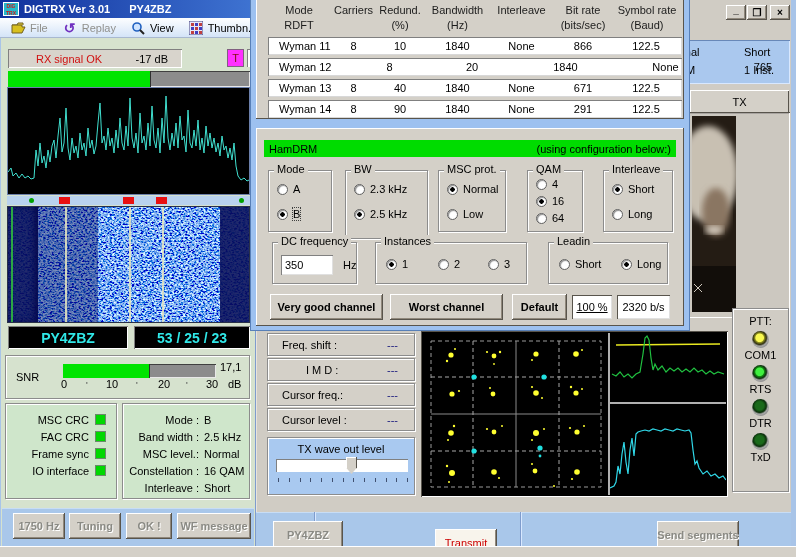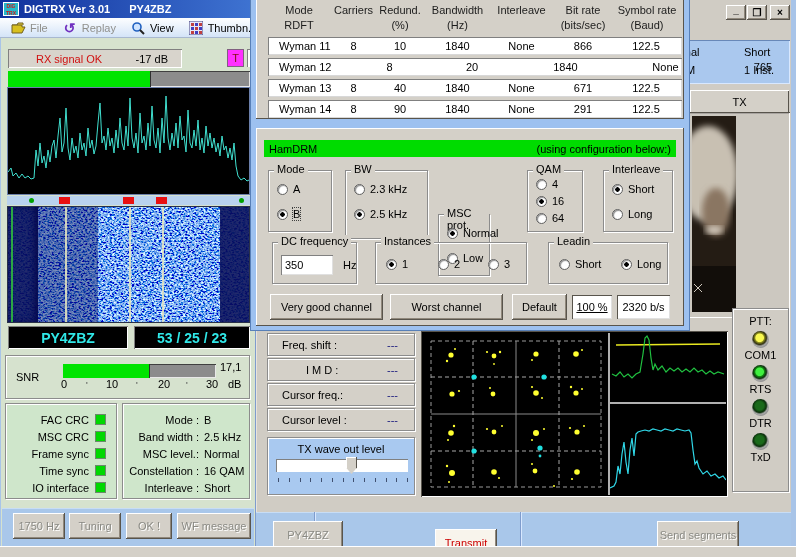--- a/index.html
+++ b/index.html
@@ -3,21 +3,21 @@
 <meta charset="utf-8">
 <style>
   * { margin:0; padding:0; box-sizing:border-box; }
   html,body { width:796px; height:557px; overflow:hidden; }
   body { font-family:"Liberation Sans", sans-serif; font-size:11px; color:#000; background:#d0ccc4; position:relative; }
   .abs { position:absolute; }
   .sunken { box-shadow: inset 1px 1px 0 #808080, inset -1px -1px 0 #ffffff; }
   .sunken2 { box-shadow: inset 1px 1px 0 #58544c, inset -1px -1px 0 #ffffff, inset 2px 2px 0 #a8a4a0; }
   .etched { border:1px solid #8c8c8c; box-shadow: 1px 1px 0 #ffffff, inset 1px 1px 0 #ffffff; }
   .btn { background:#d4d0c8; box-shadow: inset -1px -1px 0 #58544c, inset 1px 1px 0 #ffffff, inset -2px -2px 0 #90887c;
-         display:flex; align-items:center; justify-content:center; cursor:default; }
+         display:flex; align-items:center; justify-content:center; cursor:default;font-weight:bold; }
   .btn.disabled { color:#8a8a84; text-shadow:1px 1px 0 #fff; }
 
   
   #leftwin { left:0; top:0; width:256px; height:546px; background:#d6e2ce; z-index:2;
              box-shadow: inset -1px 0 0 #7f9ccd, inset 1px 0 0 #a8c4e8; }
   #titlebar { left:0; top:0; width:256px; height:18px; background:linear-gradient(90deg,#10309c,#3f74d2);
               display:flex; align-items:center; gap:5px; padding-left:3px; color:#fff; font-weight:bold; font-size:11px; }
   #appicon { width:16px; height:14px; background:#28b8c8; color:#d01818; font-size:5px; font-weight:bold; line-height:1.3;
              text-align:center; border:1px solid #fff; }
   #menubar { left:0; top:18px; width:256px; height:20px; background:linear-gradient(#fdfeff,#d4e4f8);
@@ -435,33 +435,29 @@
     <span class="snrtick" style="left:100px;">10</span>
     <span class="tickmark" style="left:130px;">'</span>
     <span class="snrtick" style="left:152px;">20</span>
     <span class="tickmark" style="left:180px;">'</span>
     <span class="snrtick" style="left:200px;">30</span>
     <span class="abs" id="snrunit">dB</span>
   </div>
 
   <div id="ledpanel" class="abs etched">
     <div class="ledrow">
+        <span>MSC CRC</span>
+        <span class="ledsq"></span>
+      </div>
+    <div class="ledrow">
         <span>FAC CRC</span>
         <span class="ledsq"></span>
       </div>
     <div class="ledrow">
-        <span>MSC CRC</span>
-        <span class="ledsq"></span>
-      </div>
-    <div class="ledrow">
         <span>Frame sync</span>
-        <span class="ledsq"></span>
-      </div>
-    <div class="ledrow">
-        <span>Time sync</span>
         <span class="ledsq"></span>
       </div>
     <div class="ledrow">
         <span>IO interface</span>
         <span class="ledsq"></span>
       </div>
   </div>
 
   <div id="infopanel" class="abs etched">
     <div class="inforow">
@@ -585,21 +581,21 @@
       <span class="radio-item" style="left:8px;top:12px;">
           <span class="rcirc"></span>
           <span>2.3 kHz</span>
         </span>
       <span class="radio-item" style="left:8px;top:37px;">
           <span class="rcirc on"></span>
           <span>2.5 kHz</span>
         </span>
     </div>
 
-    <div class="group" style="left:182px;top:42px;width:52px;height:62px;margin-top:44px;">
+    <div class="group" style="left:182px;top:42px;width:68px;height:62px;">
       <span class="gtitle">MSC prot.</span>
       <span class="radio-item" style="left:8px;top:12px;">
           <span class="rcirc on"></span>
           <span>Normal</span>
         </span>
       <span class="radio-item" style="left:8px;top:37px;">
           <span class="rcirc"></span>
           <span>Low</span>
         </span>
     </div>

